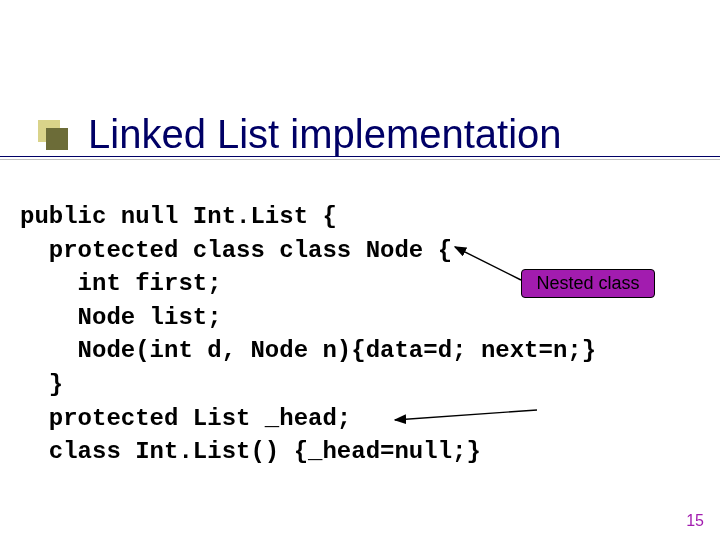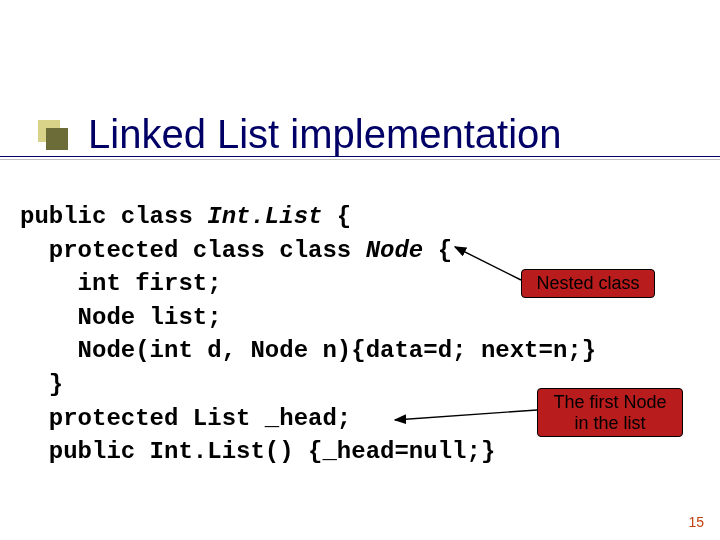--- a/index.html
+++ b/index.html
@@ -52,76 +52,74 @@
     position: absolute;
     left: 20px;
     top: 200px;
     font-family: "Courier New", monospace;
     font-size: 24px;
     font-weight: bold;
     color: #000;
     line-height: 1.40;
     white-space: pre;
   }
-  .em { font-style: italic; }
+  .em { }
   .callout {
     position: absolute;
-    background: #b91c1c;
+    background: #a21caf;
     border: 1.2px solid #000;
     border-radius: 4px;
     font-family: Arial, sans-serif;
     font-size: 18px;
     color: #000;
     text-align: center;
     padding: 3px 8px;
     line-height: 1.15;
     font-weight: normal;
   }
   svg.arrows {
     position: absolute;
     left: 0; top: 0;
     width: 720px; height: 540px;
     pointer-events: none;
   }
   .pagenum {
     position: absolute;
     right: 16px;
     bottom: 10px;
-    font-size: 14px;
-    color: #c2410c;
+    font-size: 16px;
+    color: #a21caf;
     font-family: Arial, sans-serif;
   }
 </style>
 </head>
 <body>
 
 <div class="slide">
 
   <div class="title-block">
     <div class="bullet-sq-wrap">
       <div class="back" style="position:absolute;left:0;top:0;width:22px;height:22px;background:#d9d38a;"></div>
       <div class="front" style="position:absolute;left:8px;top:8px;width:22px;height:22px;background:#6c6c38;"></div>
     </div>
     <div class="title-text">Linked List implementation</div>
   </div>
   <div class="title-underline shadow"></div>
   <div class="title-underline"></div>
 
-  <div class="code"><span>public class </span><span class="em">Int.List</span><span> {</span>
+  <div class="code"><span>public null </span><span class="em">Int.List</span><span> {</span>
 <span>  protected class class </span><span class="em">Node</span><span> {</span>
 <span>    int first;</span>
 <span>    Node list;</span>
 <span>    Node(int d, Node n){data=d; next=n;}</span>
 <span>  }</span>
 <span>  protected List _head;</span>
-<span>  public Int.List() {_head=null;}</span></div>
+<span>  class Int.List() {_head=null;}</span></div>
 
   <div class="callout" style="left:521px; top:269px; width:116px;">Nested class</div>
-  <div class="callout" style="left:537px; top:388px; width:128px; white-space:pre-line;">The first Node
-in the list</div>
 
   <svg class="arrows">
     <defs>
       <marker id="arrowhead" markerWidth="9" markerHeight="7" refX="8" refY="3.5" orient="auto">
         <polygon points="0 0, 9 3.5, 0 7" fill="#000"></polygon>
       </marker>
     </defs>
     <line x1="521" y1="280" x2="455" y2="247" stroke="#000" stroke-width="1.4" marker-end="url(#arrowhead)"></line>
     <line x1="537" y1="410" x2="395" y2="420" stroke="#000" stroke-width="1.4" marker-end="url(#arrowhead)"></line>
   </svg>

